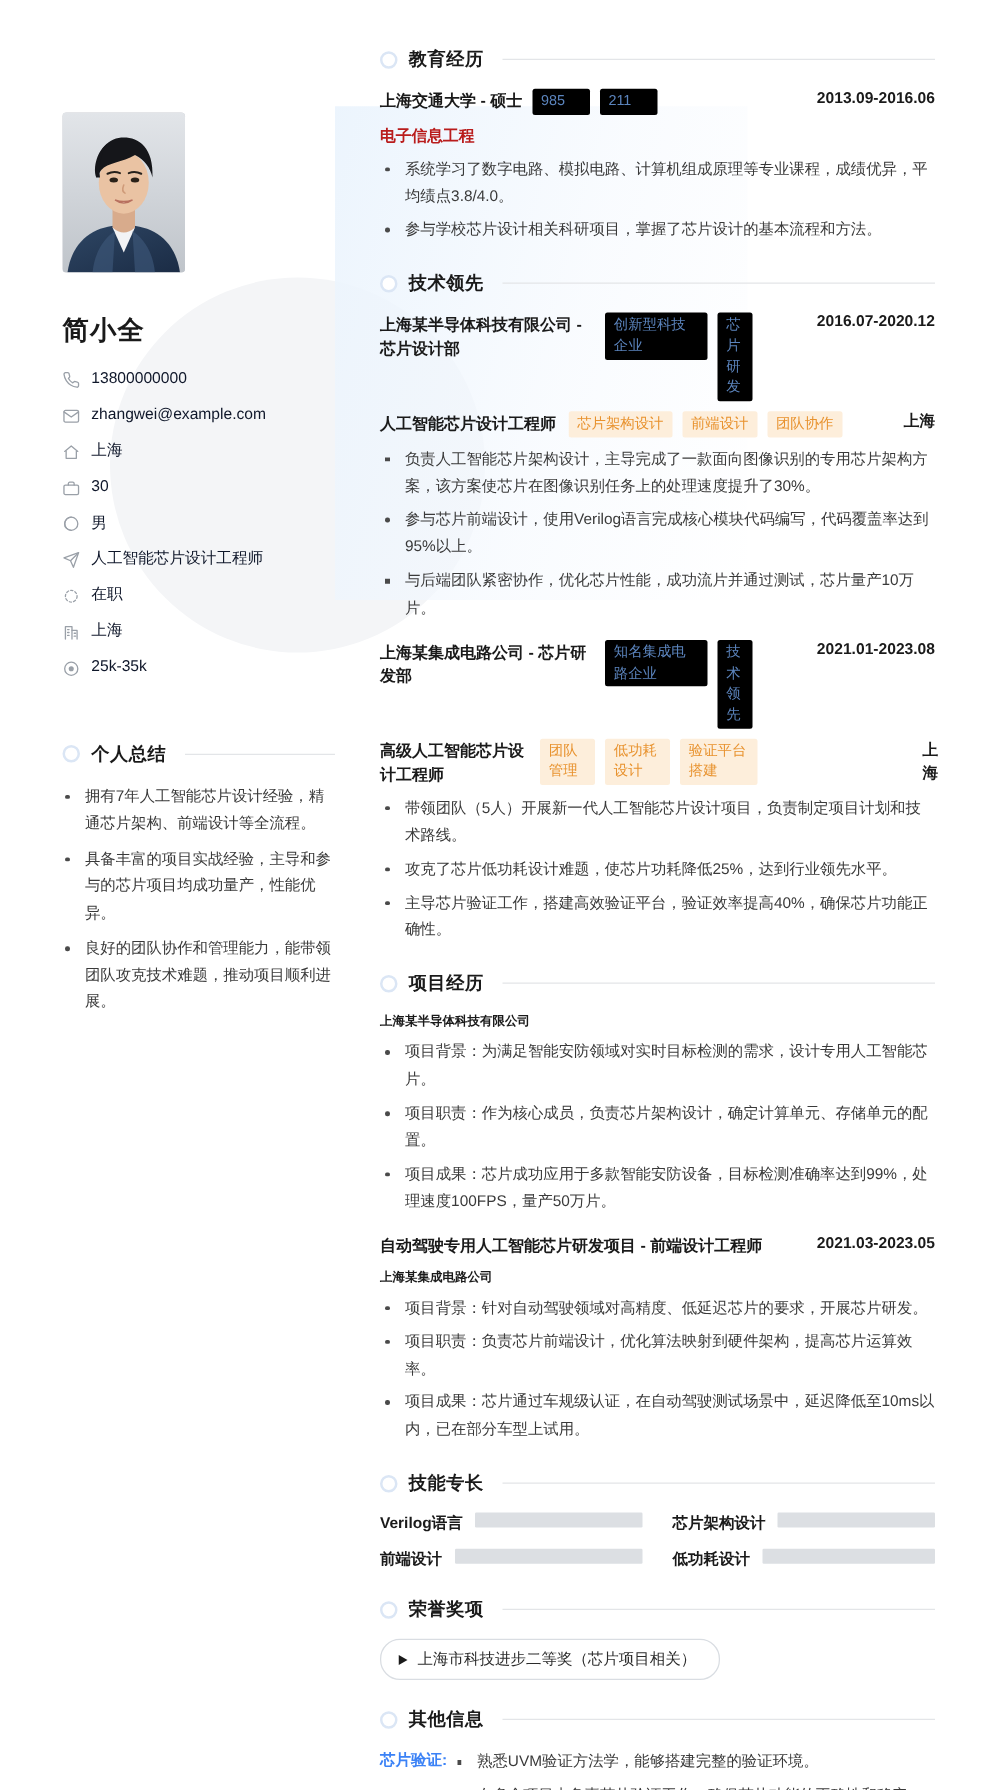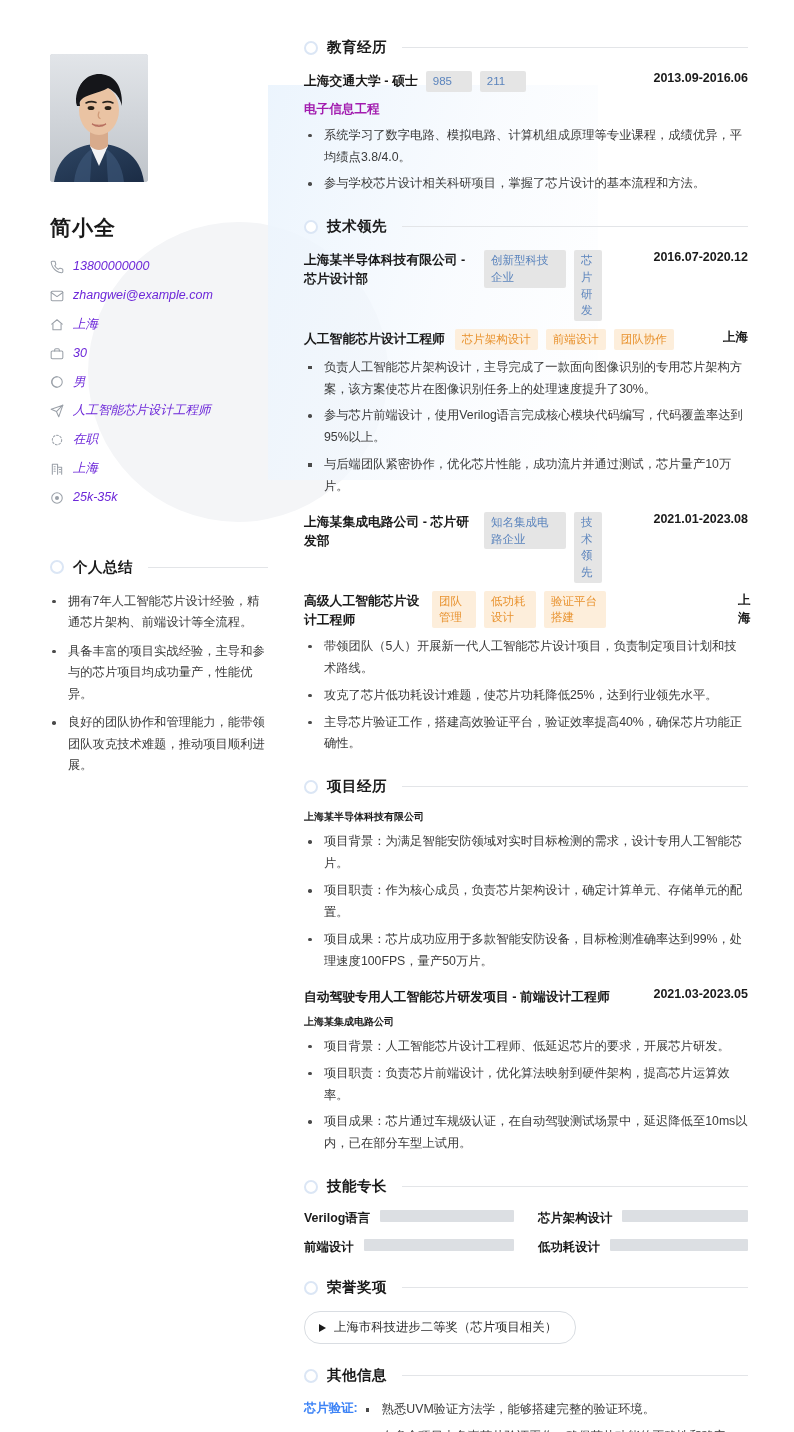--- a/index.html
+++ b/index.html
@@ -44,20 +44,21 @@
     z-index: 2;
     display: flex;
     align-items: flex-start;
   }
 
   
   .left-col {
     width: 290px;
     flex: 0 0 290px;
     padding: 54px 0 0 50px;
+    margin-top: 36px;
   }
   .avatar {
     width: 98px;
     height: 128px;
     border-radius: 3px;
     overflow: hidden;
     position: relative;
     background: #c9ccd2;
   }
   .avatar svg { display: block; width: 100%; height: 100%; }
@@ -66,27 +67,26 @@
     margin-top: 32px;
     font-size: 21px;
     font-weight: bold;
     letter-spacing: 1px;
     color: #1a1a1a;
   }
 
   .contact-list { margin-top: 16px; }
   .contact-row {
     display: flex;
-    align-items: center;
+    align-items: flex-end;
     gap: 9px;
     margin-bottom: 12px;
     font-size: 12.5px;
-    color: #6d28d9;
+    color: #0f172a;
     line-height: 1.35;
-    font-style: italic;
   }
   .contact-row .ico {
     flex: 0 0 14px;
     width: 14px;
     height: 14px;
     margin-top: 1px;
     color: #9aa0a8;
   }
   .contact-row .ico svg { display: block; width: 14px; height: 14px; }
 
@@ -174,21 +174,21 @@
     flex-wrap: wrap;
     align-items: flex-start;
   }
   .tag {
     font-size: 11.5px;
     line-height: 1.45;
     padding: 2px 7px;
     border-radius: 2px;
     white-space: normal;
   }
-  .tag.blue { background: #e5e5e5; color: #5b84bd; }
+  .tag.blue { background: #000000; color: #5b84bd; }
   .tag.orange { background: #fdeedb; color: #e8922e; }
   .tag.w1 { width: 82px; }
   .tag.w2 { width: 46px; }
   .tag.w3 { width: 82px; }
   .tag.w4 { width: 28px; }
   .tag.ow1 { width: 44px; }
   .tag.ow2 { width: 52px; }
   .tag.ow3 { width: 62px; }
 
   .entry-sub {
@@ -209,21 +209,21 @@
     margin-left: auto;
     font-size: 12.5px;
     font-weight: bold;
     color: #1a1a1a;
     padding-left: 4px;
   }
   .entry-loc.wrapped { max-width: 14px; line-height: 1.5; }
   .entry-major {
     font-size: 12.6px;
     font-weight: bold;
-    color: #a21caf;
+    color: #b91c1c;
     margin-top: 9px;
   }
   .entry-company {
     font-size: 10px;
     font-weight: bold;
     color: #1a1a1a;
     margin-top: 9px;
   }
   .desc { list-style: none; margin-top: 7px; }
   .desc li {
@@ -569,21 +569,21 @@
           </ul>
         </div>
 
         <div class="entry">
           <div class="entry-top">
             <span class="entry-title">自动驾驶专用人工智能芯片研发项目 - 前端设计工程师</span>
             <span class="entry-date">2021.03-2023.05</span>
           </div>
           <div class="entry-company">上海某集成电路公司</div>
           <ul class="desc">
-            <li>项目背景：人工智能芯片设计工程师、低延迟芯片的要求，开展芯片研发。</li>
+            <li>项目背景：针对自动驾驶领域对高精度、低延迟芯片的要求，开展芯片研发。</li>
             <li>项目职责：负责芯片前端设计，优化算法映射到硬件架构，提高芯片运算效率。</li>
             <li>项目成果：芯片通过车规级认证，在自动驾驶测试场景中，延迟降低至10ms以内，已在部分车型上试用。</li>
           </ul>
         </div>
       </div>
 
       <div class="section">
         <div class="sec-head">
           <span class="sec-dot"></span>
           <span class="sec-title">技能专长</span>

